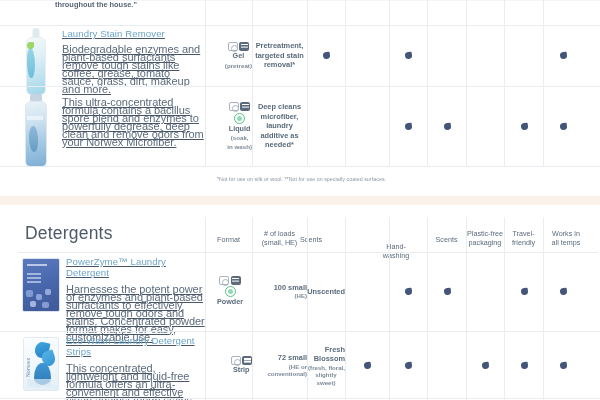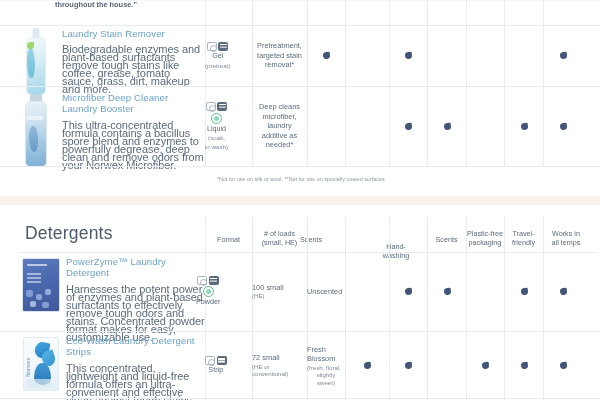--- a/index.html
+++ b/index.html
@@ -14,21 +14,21 @@
 
   
   .panel-top { position: absolute; left: 0; top: 0; width: 600px; height: 196px; background: #fff; }
 
   .cut-line {
     position: absolute; left: 55px; top: 0px; width: 150px;
     font-size: 7.4px; line-height: 9px; color: #5a6675; font-weight: 600;
   }
 
   
-  .prod { position: absolute; display: flex; }
+  .prod { position: absolute; display: flex; text-decoration: underline; }
   .prod-img { flex: 0 0 auto; position: relative; }
   .prod-text { padding-left: 4px; }
   .prod-name {
     color: #6ba4c8; font-size: 9.6px; line-height: 11.4px; font-weight: 400;
     letter-spacing: .1px;
   }
   .prod-desc {
     color: #5b6b7c; font-size: 11px; line-height: 8px; margin-top: 6px;
     letter-spacing: -.05px;
   }
@@ -44,21 +44,21 @@
     position: absolute; left: 50%; transform: translateX(-50%);
     top: 9px; border-radius: 6px 6px 5px 5px; overflow: hidden;
   }
 
   
   .gridtable { position: absolute; }
   .vline { position: absolute; top: 0; width: 1px; background: #e9edf1; }
   .hline { position: absolute; left: 0; height: 1px; background: #e9edf1; }
   .cell {
     position: absolute; display: flex; flex-direction: column;
-    align-items: flex-start; justify-content: center; text-align: center;
+    align-items: flex-end; justify-content: center; text-align: center; font-weight: bold;
   }
   .cell-main { font-size: 7.4px; line-height: 9.4px; color: #5b6b7c; }
   .cell-sub  { font-size: 6.1px; line-height: 7.6px; color: #7c8a99; }
 
   
   .fmt { display: flex; flex-direction: column; align-items: center; gap: 1px; }
   .fmt-icons { display: flex; flex-direction: column; align-items: center; gap: 1.5px; }
   .fmt-row { display: flex; gap: 1.5px; align-items: center; }
   .ic-wash {
     width: 10px; height: 9px; border: 1px solid #aab4bf; border-radius: 2px;
@@ -148,21 +148,20 @@
           <div class="cap" style="top:2px;width:12px;height:8px;background:#c5d4e0;border-radius:2px;"></div>
           <div class="body" style="top:9px;width:22px;height:66px;
                background:linear-gradient(170deg,#e9f2f8 0%,#cfe2f0 30%,#9dc4e0 70%,#7fafd4 100%);
                border:1px solid #dce8f1;"></div>
           <div style="position:absolute;left:15px;top:34px;width:9px;height:26px;
                background:linear-gradient(180deg,#6ba3cc,#4a83b4);border-radius:45% 55% 40% 60%;opacity:.6;"></div>
           <div style="position:absolute;left:13px;top:24px;width:16px;height:4px;background:#ffffff;opacity:.5;"></div>
         </div>
       </div>
       <div class="prod-text" style="width:148px;">
-        <div class="prod-name">Microfiber Deep Cleaner Laundry Booster</div>
         <div class="prod-desc">This ultra-concentrated formula contains a bacillus spore blend and enzymes to powerfully degrease, deep clean and remove odors from your Norwex Microfiber.</div>
       </div>
     </div>
 
     <div class="gridtable" style="left:0;top:0;width:600px;height:170px;">
 
       <div class="hline" style="top:0px;width:600px;background:#f3f5f7;"></div>
       <div class="hline" style="top:25px;width:600px;"></div>
       <div class="hline" style="top:86px;width:600px;"></div>
       <div class="hline" style="top:166px;width:600px;"></div>

